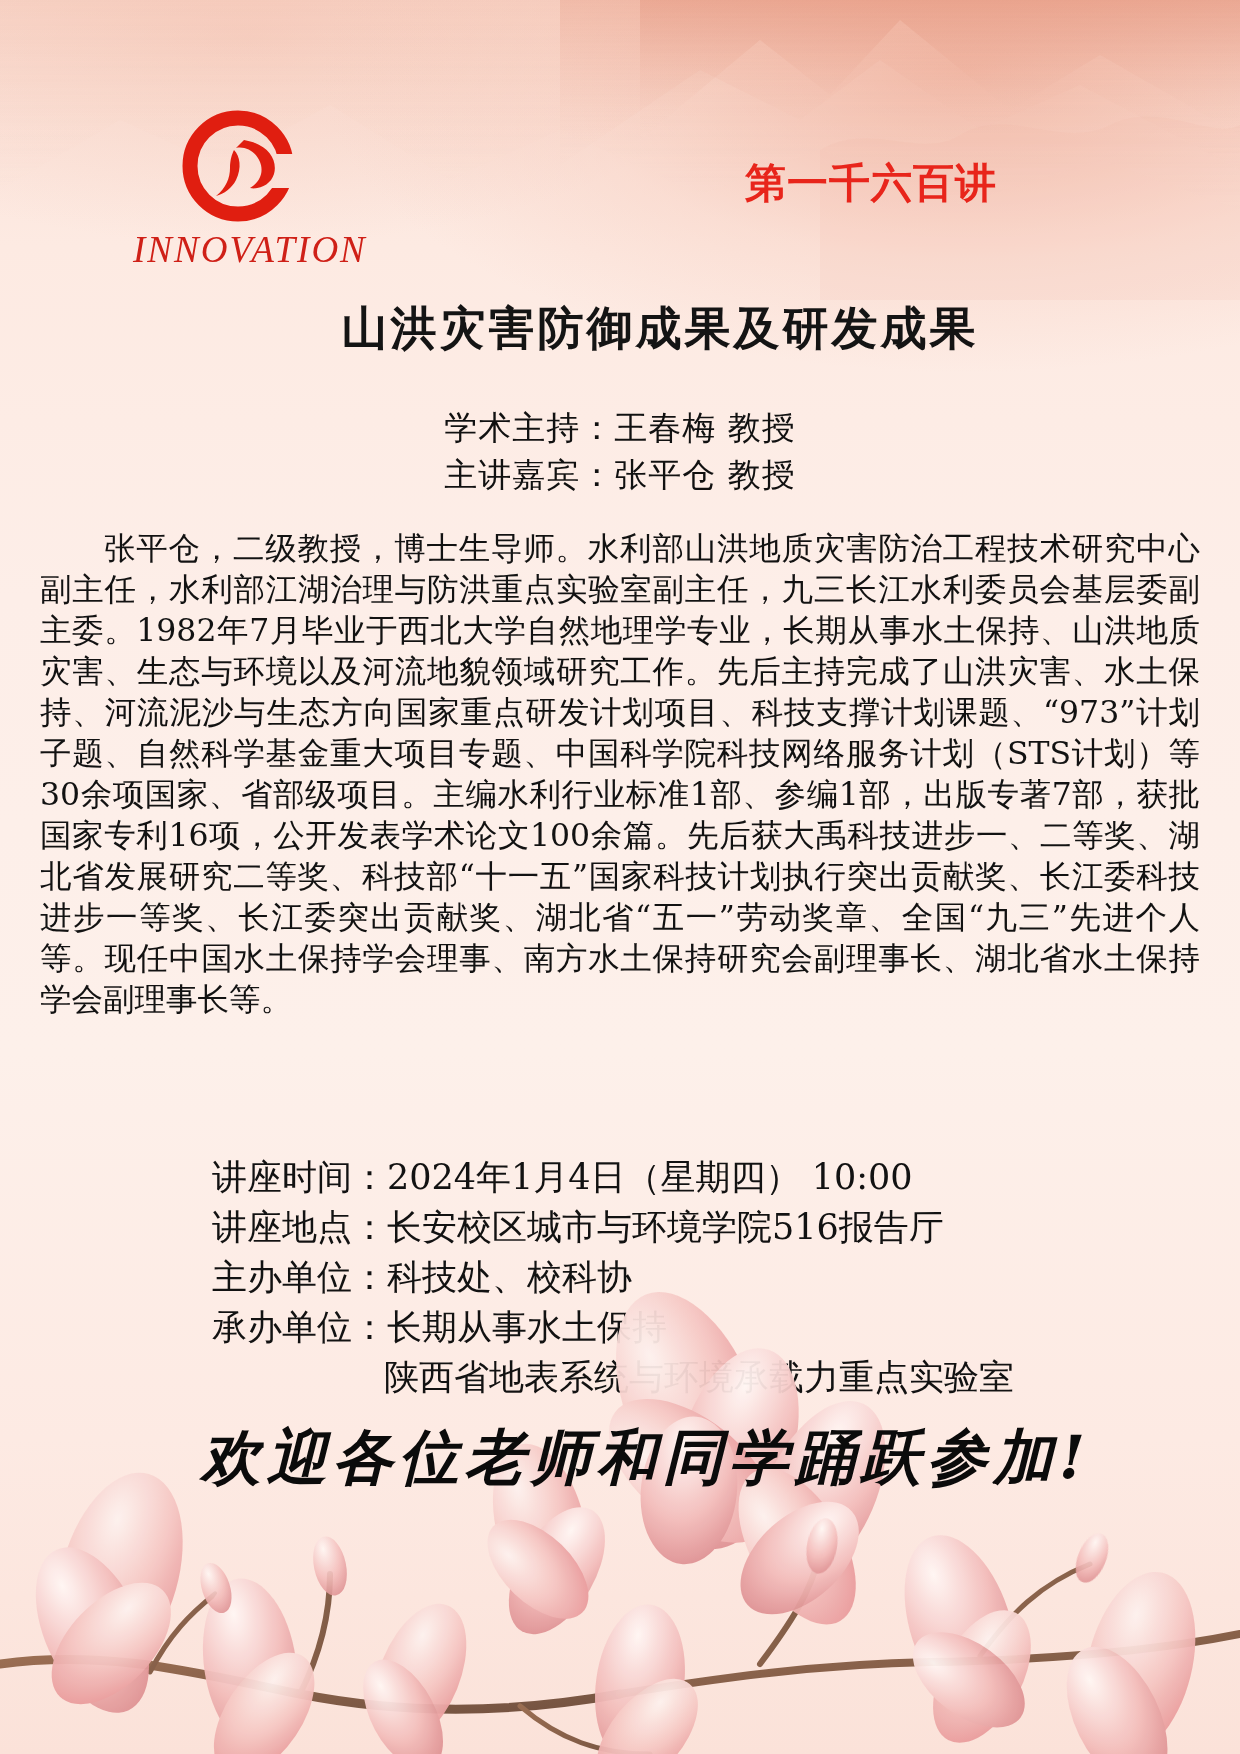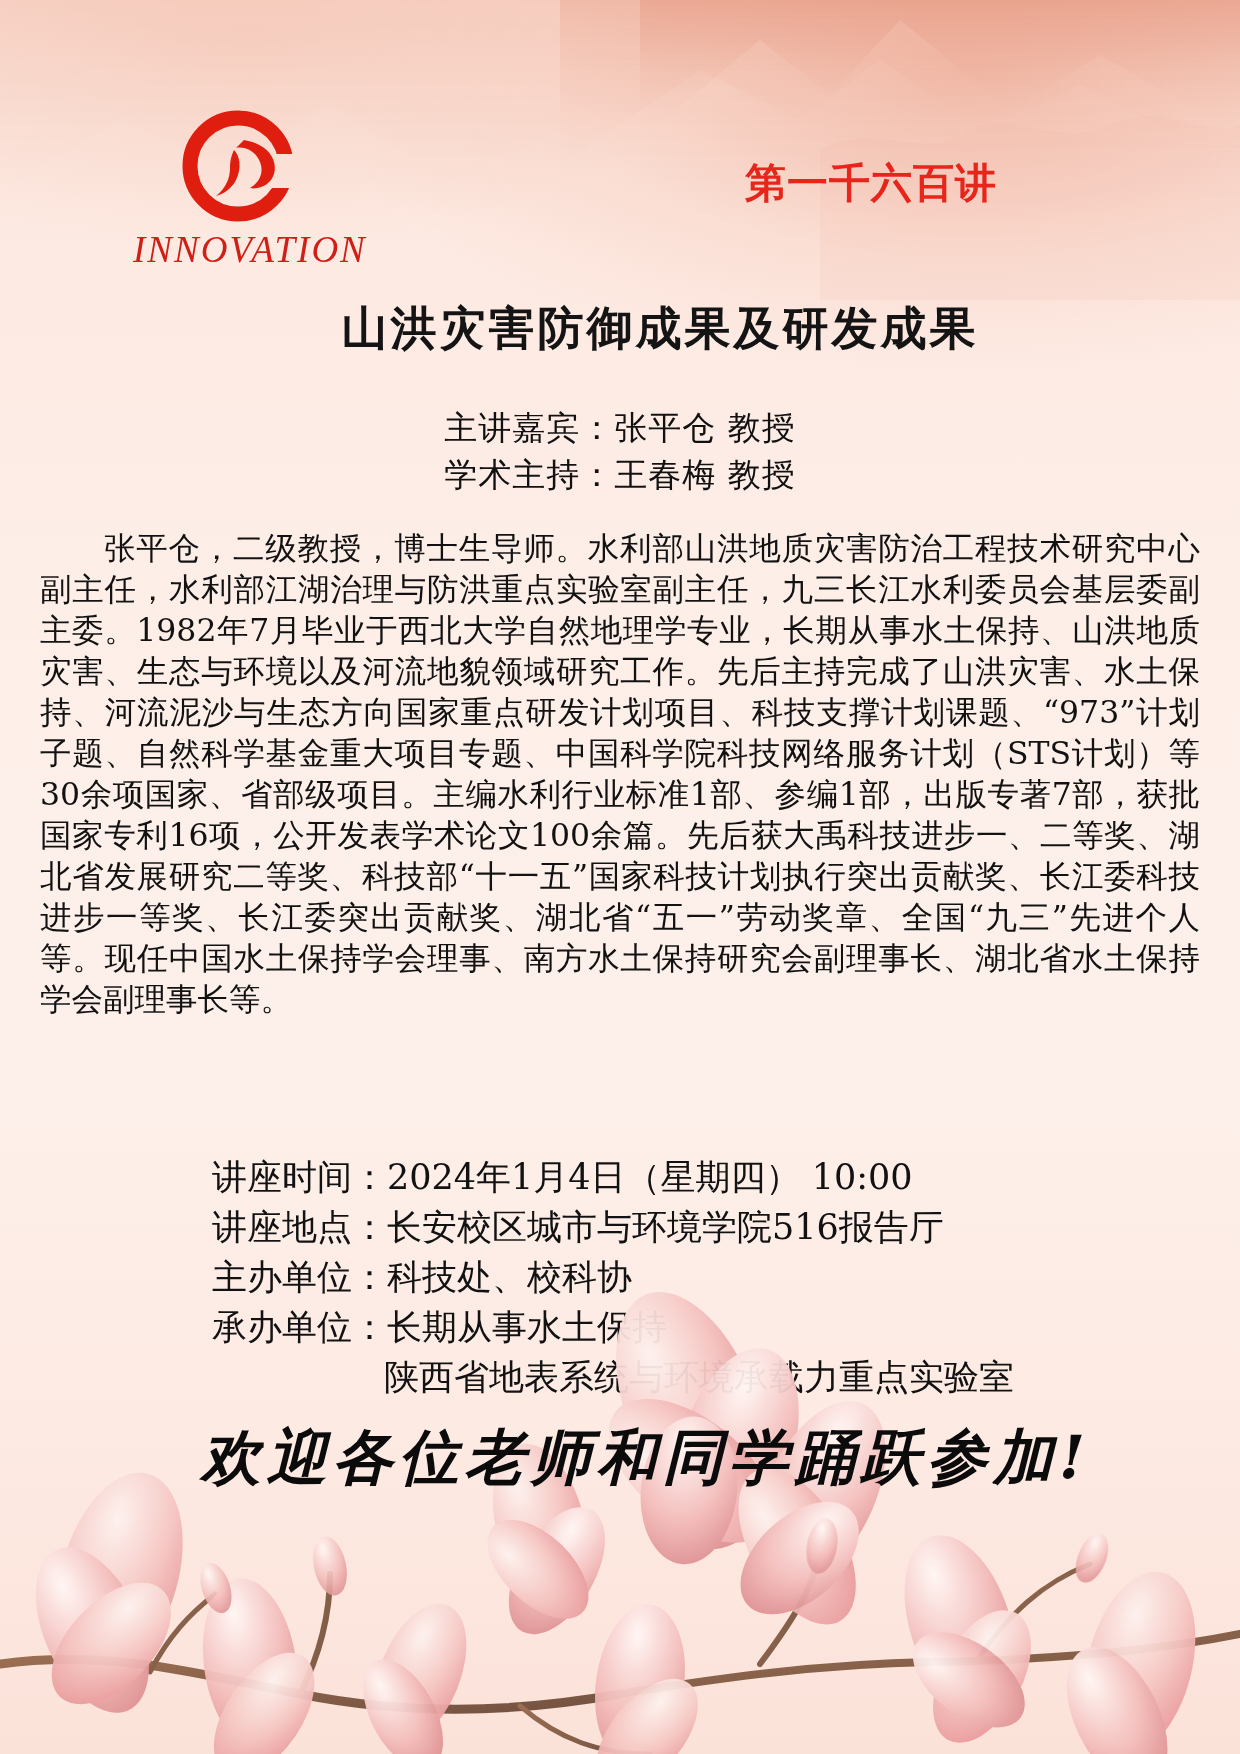--- a/index.html
+++ b/index.html
@@ -201,22 +201,22 @@
         </svg>
       </div>
       <div class="logo-text">INNOVATION</div>
     </div>
     <div class="forum-episode">第一千六百讲</div>
   </div>
 
   <div class="lecture-title">山洪灾害防御成果及研发成果</div>
 
   <div class="speakers">
+    <div class="speaker-line">学术主持：王春梅 教授</div>
     <div class="speaker-line">主讲嘉宾：张平仓 教授</div>
-    <div class="speaker-line">学术主持：王春梅 教授</div>
   </div>
 
   <div class="bio">张平仓，二级教授，博士生导师。水利部山洪地质灾害防治工程技术研究中心副主任，水利部江湖治理与防洪重点实验室副主任，九三长江水利委员会基层委副主委。1982年7月毕业于西北大学自然地理学专业，长期从事水土保持、山洪地质灾害、生态与环境以及河流地貌领域研究工作。先后主持完成了山洪灾害、水土保持、河流泥沙与生态方向国家重点研发计划项目、科技支撑计划课题、“973”计划子题、自然科学基金重大项目专题、中国科学院科技网络服务计划（STS计划）等30余项国家、省部级项目。主编水利行业标准1部、参编1部，出版专著7部，获批国家专利16项，公开发表学术论文100余篇。先后获大禹科技进步一、二等奖、湖北省发展研究二等奖、科技部“十一五”国家科技计划执行突出贡献奖、长江委科技进步一等奖、长江委突出贡献奖、湖北省“五一”劳动奖章、全国“九三”先进个人等。现任中国水土保持学会理事、南方水土保持研究会副理事长、湖北省水土保持学会副理事长等。</div>
 
   <div class="details">
     <div class="row">
       <span>讲座时间：</span><span>2024年1月4日（星期四） 10:00</span>
     </div>
     <div class="row">
       <span>讲座地点：</span><span>长安校区城市与环境学院516报告厅</span>

